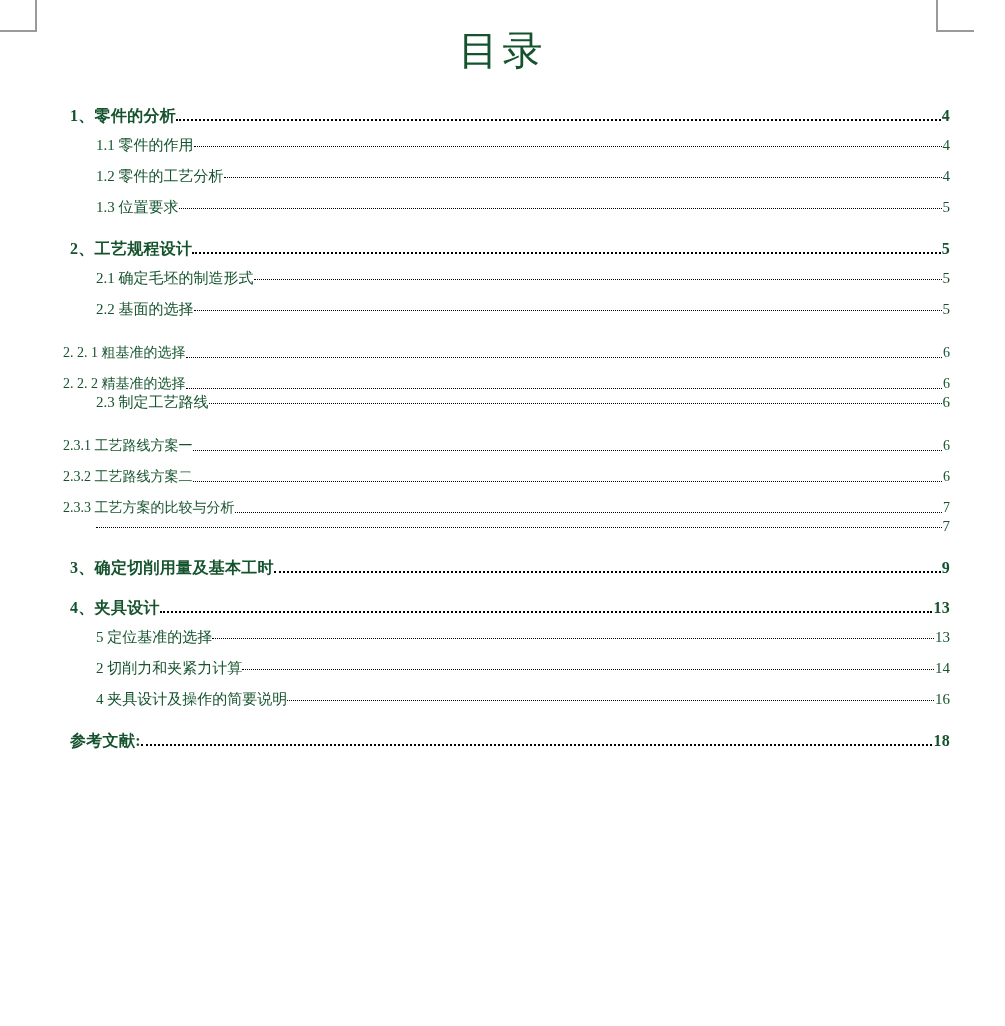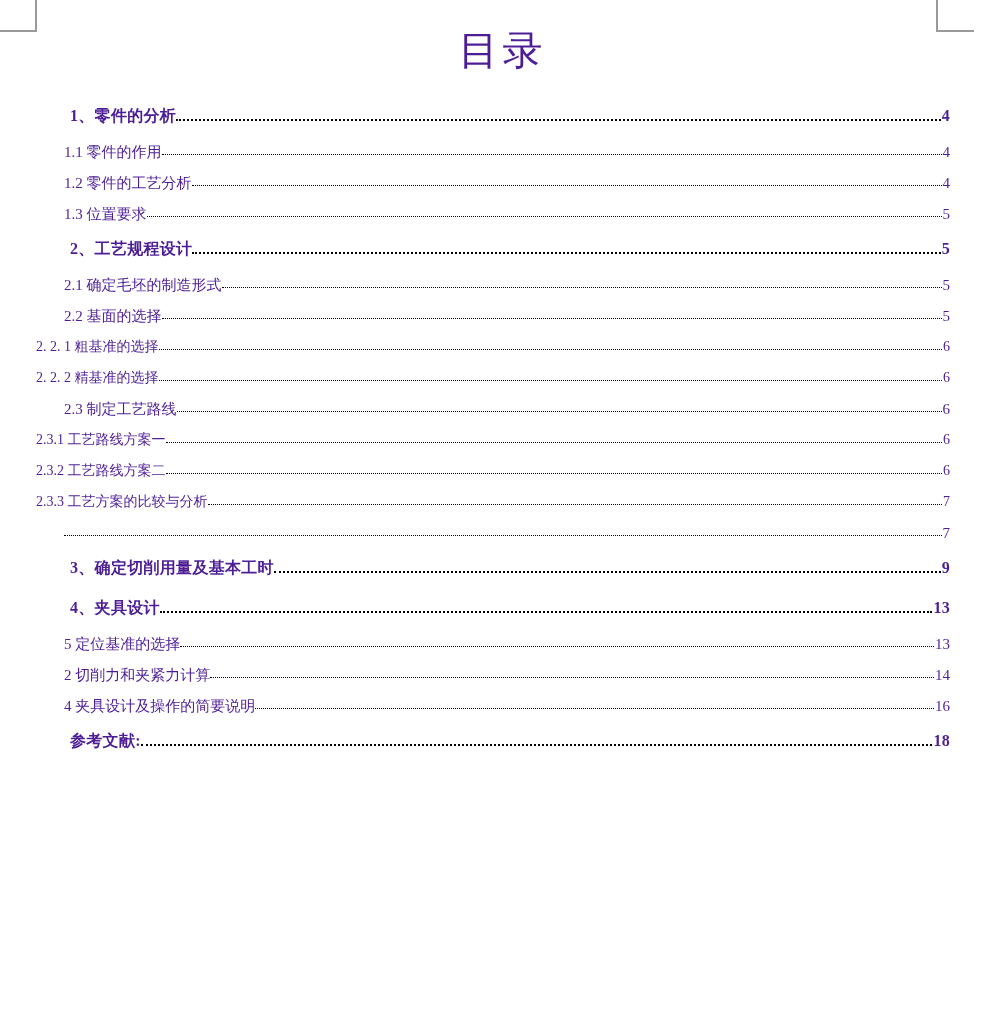--- a/index.html
+++ b/index.html
@@ -8,21 +8,21 @@
     padding: 0;
     background: #ffffff;
   }
   .page {
     position: relative;
     width: 1005px;
     height: 1026px;
     background: #ffffff;
     overflow: hidden;
     font-family: "Liberation Serif", "DejaVu Serif", serif;
-    color: #4c1d95;
+    color: #14532d;
   }
   .mark-v {
     position: absolute;
     width: 0;
     border-left: 2px solid #9a9a9a;
   }
   .mark-h {
     position: absolute;
     height: 0;
     border-top: 2px solid #9a9a9a;
@@ -104,35 +104,35 @@
     letter-spacing: 0.3px;
   }
   .lvl1 .toc-leader { height: 16px; }
   .lvl1 .toc-leader::after {
     border-bottom: 2px dotted #000;
     bottom: 3px;
   }
 
   
   .lvl2 {
-    padding-left: 64px;
+    padding-left: 96px;
     height: 31px;
-    align-items: center;
+    align-items: flex-start;
   }
   .lvl2 .toc-label,
   .lvl2 .toc-page {
     font-weight: normal;
     font-size: 15px;
   }
 
   
   .lvl3 {
-    padding-left: 36px;
+    padding-left: 63px;
     height: 31px;
-    align-items: center;
+    align-items: flex-end;
   }
   .lvl3 .toc-label,
   .lvl3 .toc-page {
     font-weight: normal;
     font-size: 14px;
   }
 </style>
 </head>
 <body>
 

